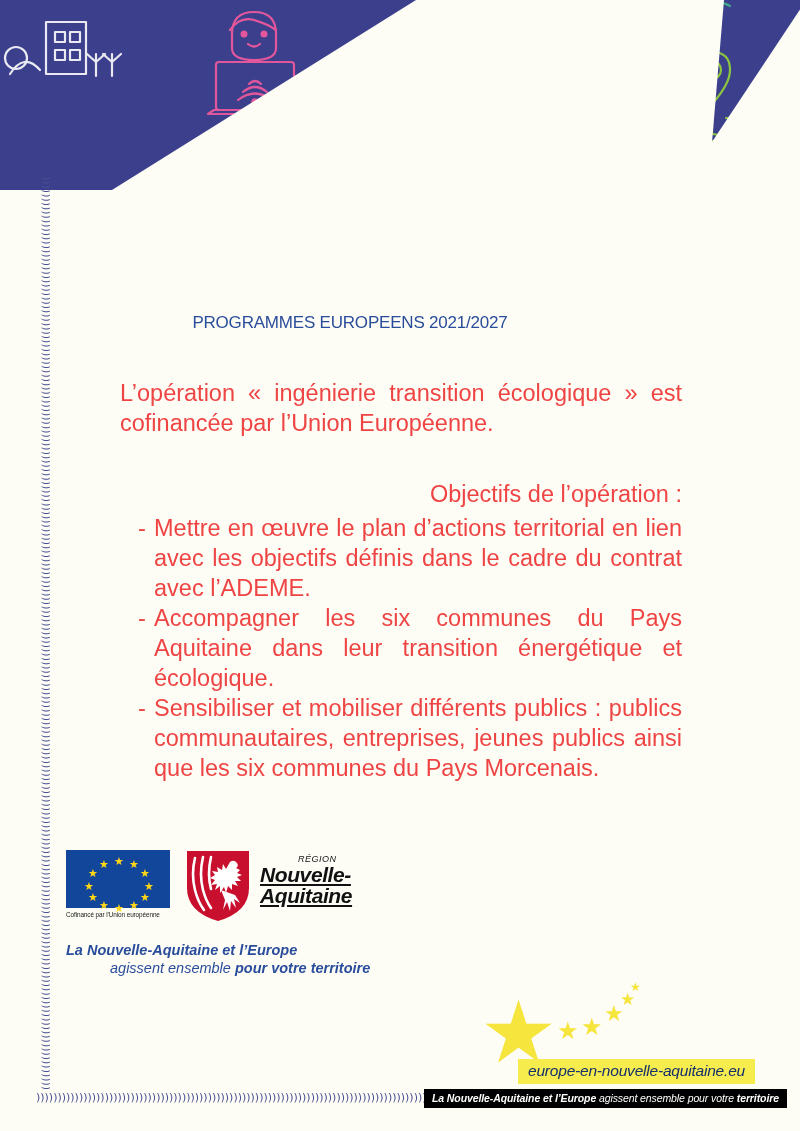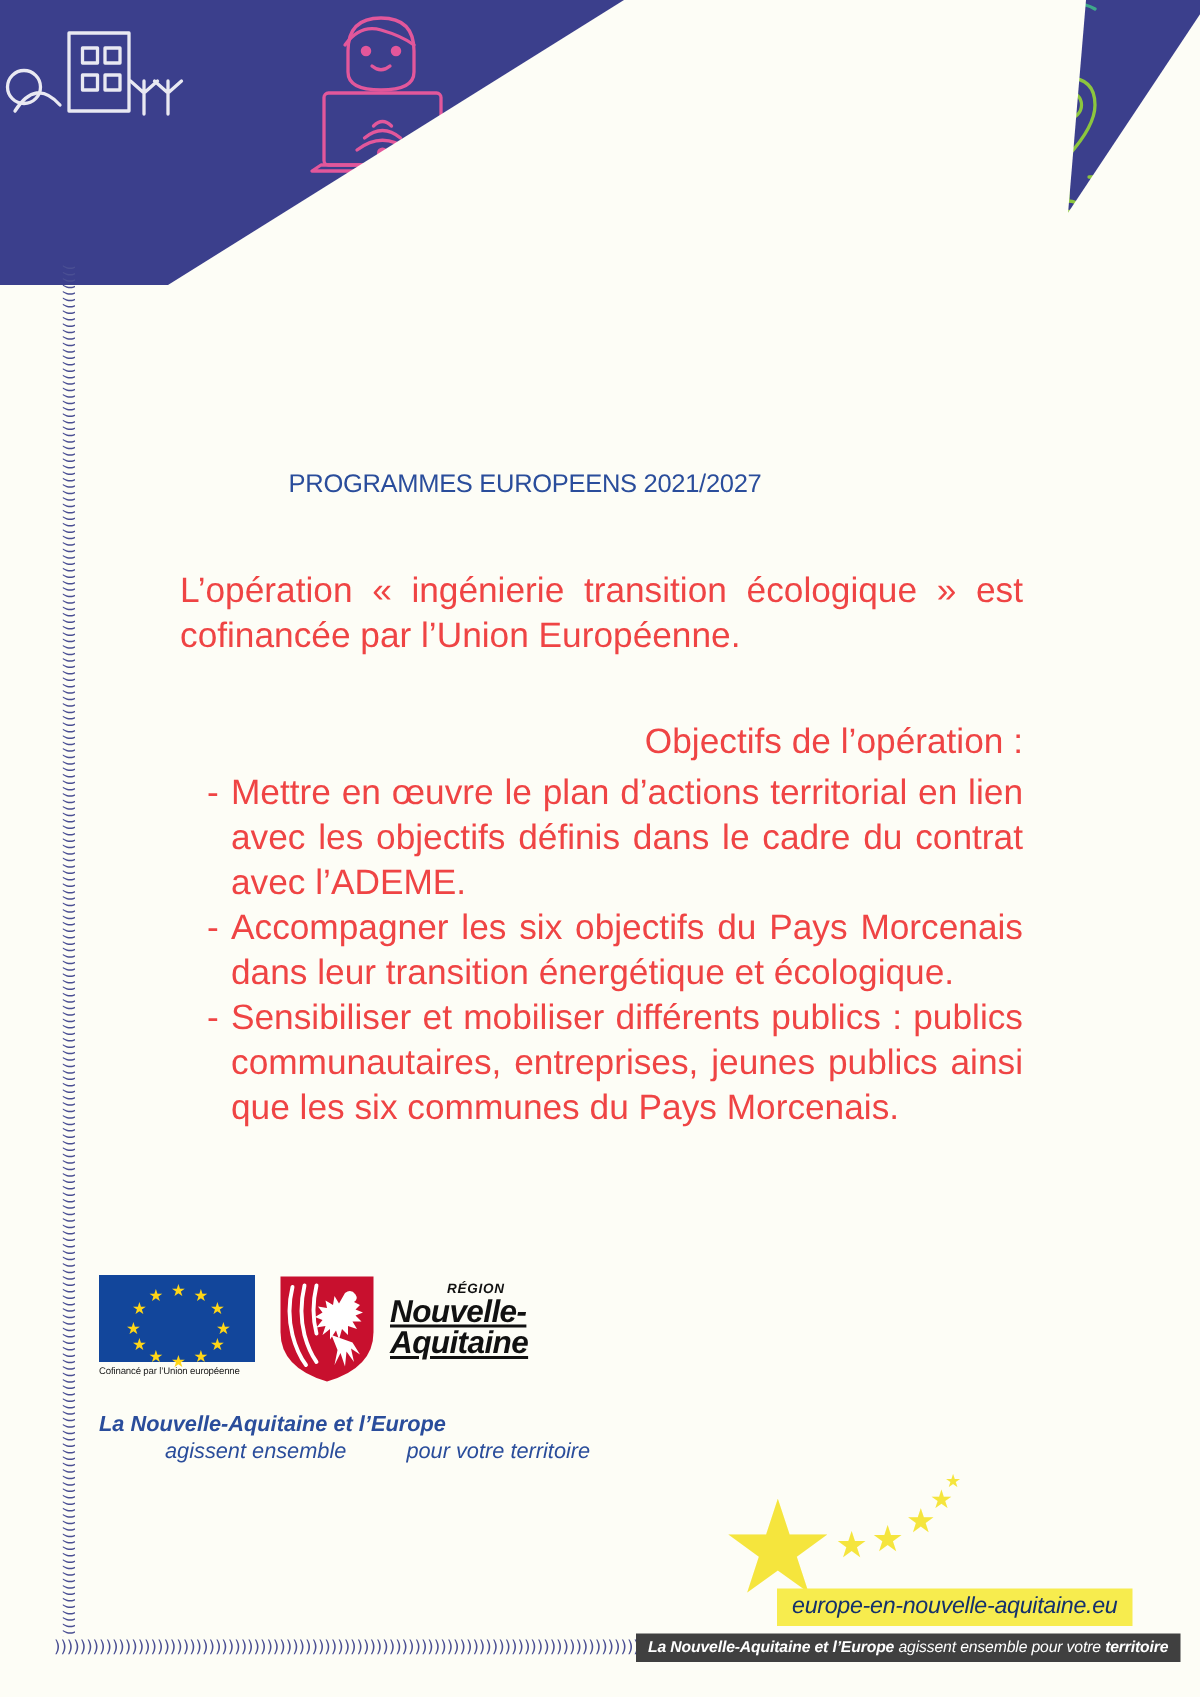--- a/index.html
+++ b/index.html
@@ -124,58 +124,58 @@
   #shield {
     position:absolute; left:0; top:0;
     width:68px; height:76px;
   }
   #region-words {
     position:absolute; left:76px; top:6px;
     font-style:italic;
     color:#111;
   }
   #region-kicker {
-    font-size:9px; font-weight:bold; letter-spacing:0.5px;
+    font-size:9px; font-weight:normal; letter-spacing:0.5px;
     margin-left:38px;
   }
   #region-name-1, #region-name-2 {
     font-size:21px; font-weight:bold; line-height:21px;
     letter-spacing:-0.4px;
     text-decoration:underline;
   }
 
   
   #tagline {
     position:absolute; left:66px; top:941px;
     color:#2a4d9b;
     font-style:italic;
     font-size:14.5px;
     line-height:18px;
   }
   #tagline .l1 { font-weight:bold; }
   #tagline .l2-a { font-weight:normal;margin-left:44px; }
-  #tagline .l2-b { font-weight:normal;margin-left:36px; }
+  #tagline .l2-b { font-weight:bold; }
 
   
   #stars { position:absolute; left:480px; top:985px; width:320px; height:85px; }
   .yellow-star { position:absolute; color:#f5e53d; line-height:1; }
 
   
   #url-badge {
     position:absolute; left:518px; top:1059px;
     background:#f7ec4e;
     padding:3px 10px 4px 10px;
     font-style:italic;
     font-size:15.5px;
     color:#14306b;
     letter-spacing:-0.2px;
   }
   #footer-bar {
     position:absolute; left:424px; top:1089px;
-    background:#404040;
+    background:#000000;
     padding:3px 8px 4px 8px;
     color:#ffffff;
     font-style:italic;
     font-size:10.5px;
     white-space:nowrap;
     letter-spacing:-0.1px;
   }
   #footer-bar .b { font-weight:bold; }
 </style>
 </head>
@@ -325,21 +325,21 @@
 
   <div id="objectives-label" class="body-text">Objectifs de l’opération :</div>
 
   <div id="bullets">
     <div class="bullet body-text">
       <span class="bullet-dash">-</span>
       <span class="bullet-body">Mettre en œuvre le plan d’actions territorial en lien avec les objectifs définis dans le cadre du contrat avec l’ADEME.</span>
     </div>
     <div class="bullet body-text">
       <span class="bullet-dash">-</span>
-      <span class="bullet-body">Accompagner les six objectifs du Pays Morcenais dans leur transition énergétique et écologique.</span>
+      <span class="bullet-body">Accompagner les six communes du Pays Aquitaine dans leur transition énergétique et écologique.</span>
     </div>
     <div class="bullet body-text">
       <span class="bullet-dash">-</span>
       <span class="bullet-body">Sensibiliser et mobiliser différents publics : publics communautaires, entreprises, jeunes publics ainsi que les six communes du Pays Morcenais.</span>
     </div>
   </div>
 
   <div id="logo-row">
 
     <div id="eu-flag-block">

